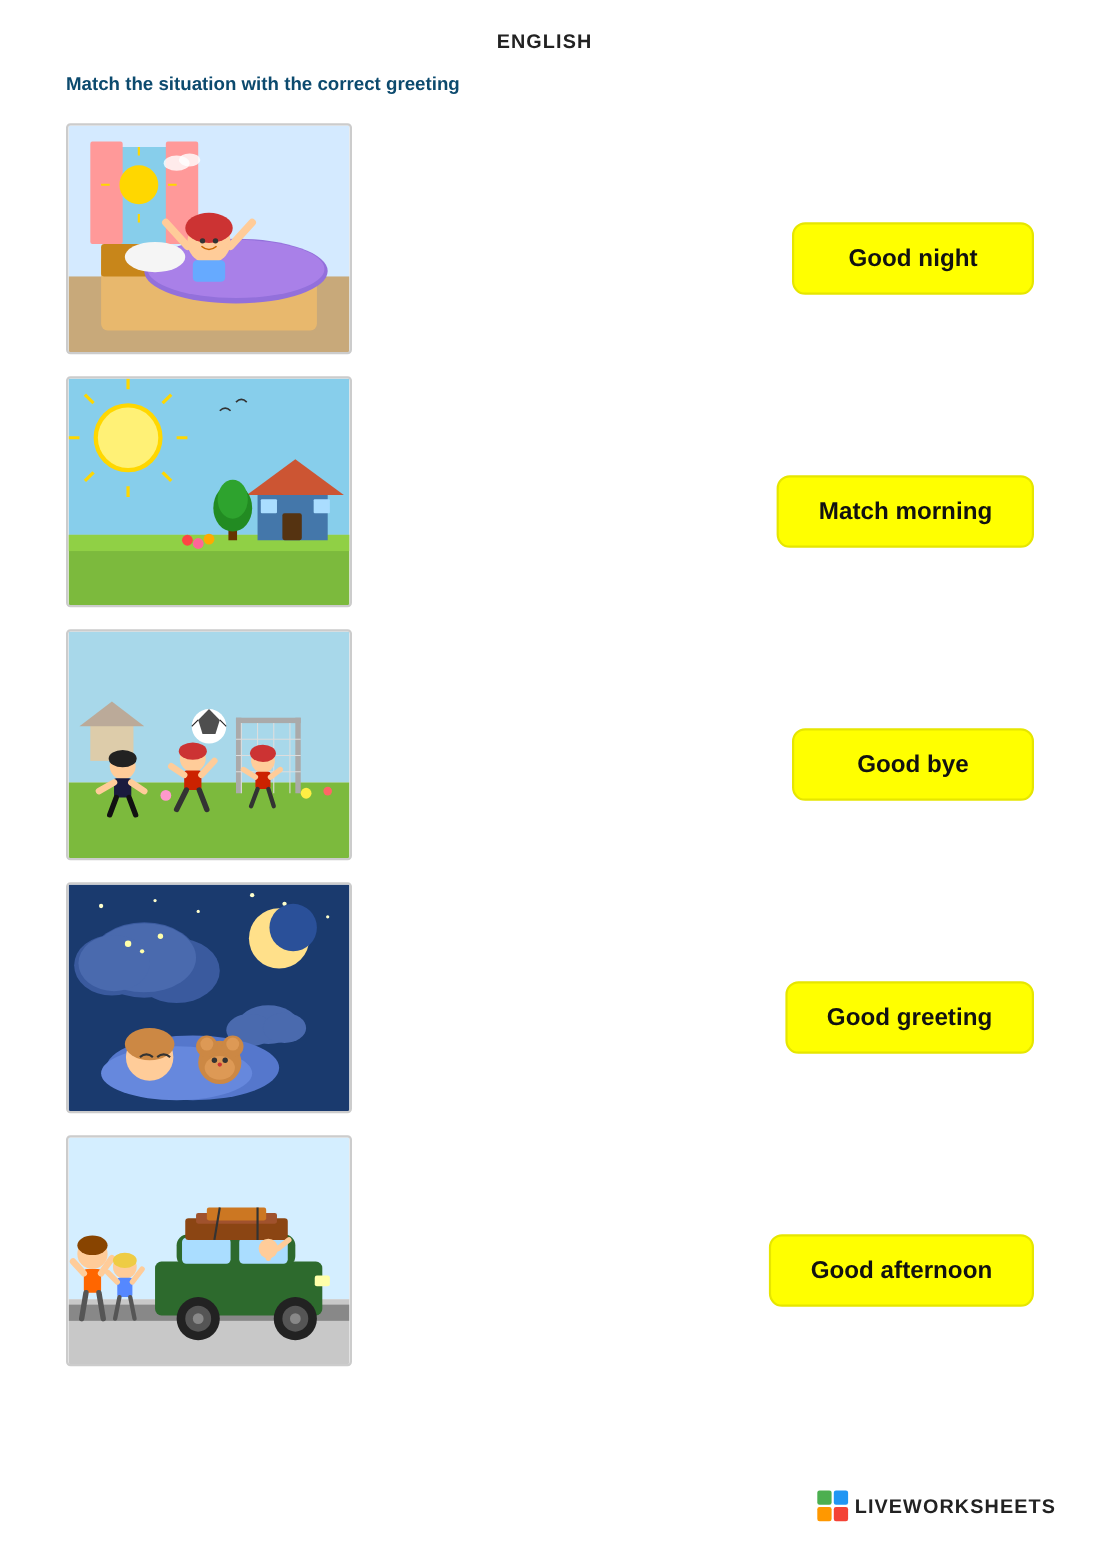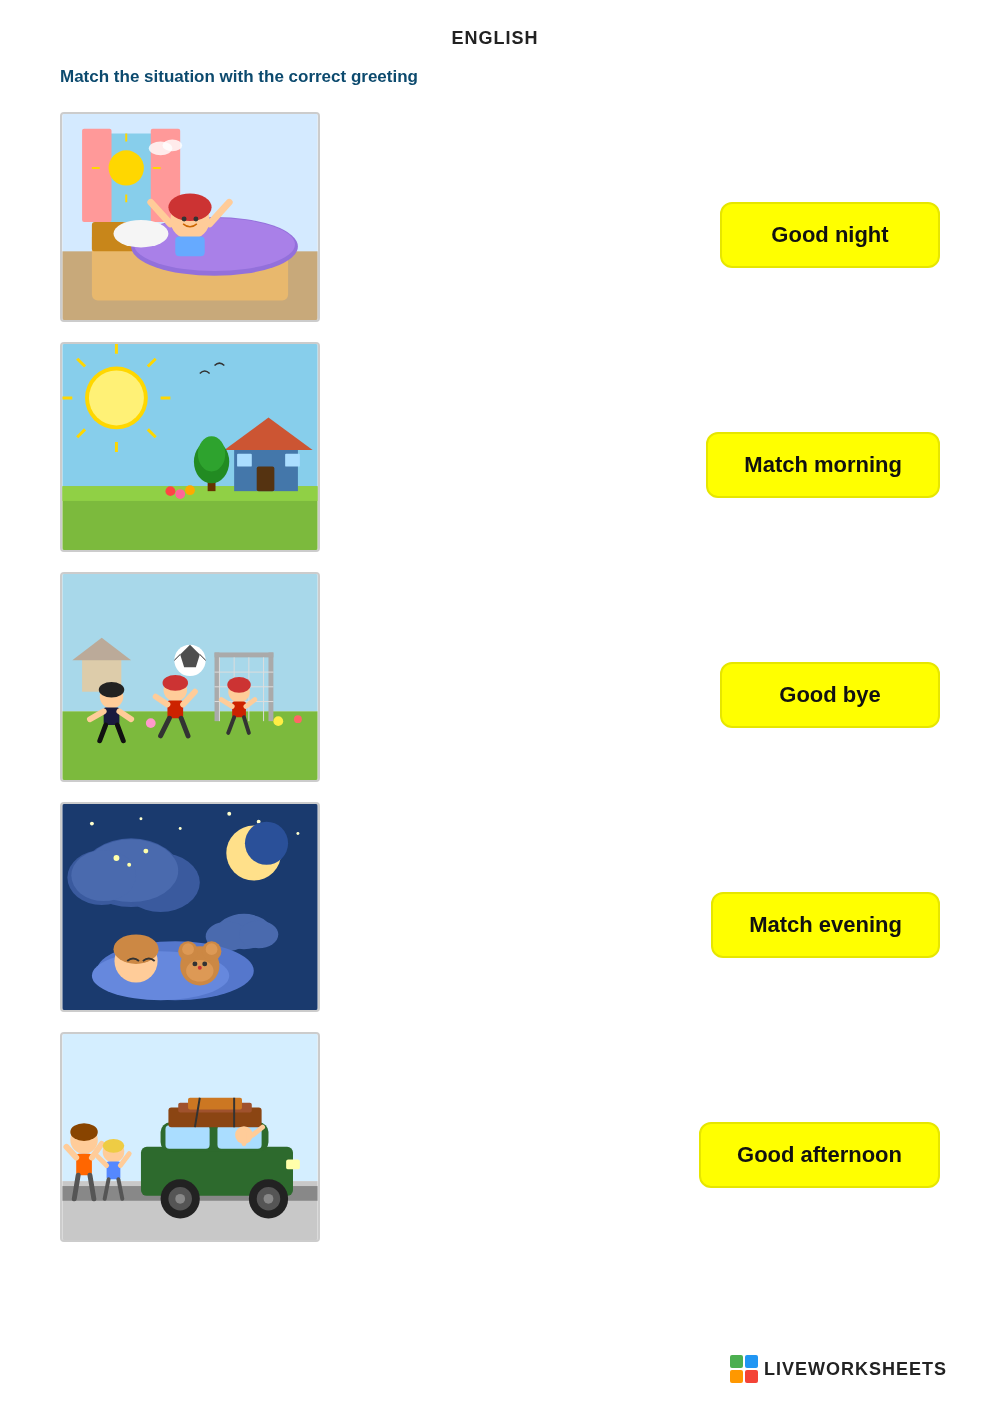--- a/index.html
+++ b/index.html
@@ -77,21 +77,21 @@
       cursor: pointer;
       border: 2px solid #e6e600;
       flex-shrink: 0;
       margin-top: 35px;
     }
 
     
     .footer {
       position: absolute;
       bottom: 30px;
-      right: 53px;
+      right: 40px;
       display: flex;
       align-items: center;
       gap: 8px;
     }
 
     .footer-logo {
       display: flex;
       align-items: center;
       gap: 0px;
     }
@@ -330,21 +330,21 @@
         <circle cx="128" cy="150" r="10" fill="#cc8844"></circle>
         <circle cx="152" cy="150" r="10" fill="#cc8844"></circle>
         <circle cx="128" cy="148" r="6" fill="#dd9955"></circle>
         <circle cx="152" cy="148" r="6" fill="#dd9955"></circle>
         <ellipse cx="140" cy="170" rx="14" ry="11" fill="#dd9955"></ellipse>
         <circle cx="135" cy="163" r="2.5" fill="#333"></circle>
         <circle cx="145" cy="163" r="2.5" fill="#333"></circle>
         <circle cx="140" cy="167" r="2" fill="#cc3333"></circle>
       </svg>
     </div>
-    <div class="greeting-box">Match evening</div>
+    <div class="greeting-box">Good greeting</div>
   </div>
 
   <div class="exercise-row">
     <div class="image-box">
       <svg class="scene-svg" viewBox="0 0 260 210" xmlns="http://www.w3.org/2000/svg">
 
         <rect width="260" height="150" fill="#d4eeff"></rect>
 
         <rect x="0" y="150" width="260" height="60" fill="#c8c8c8"></rect>
 

